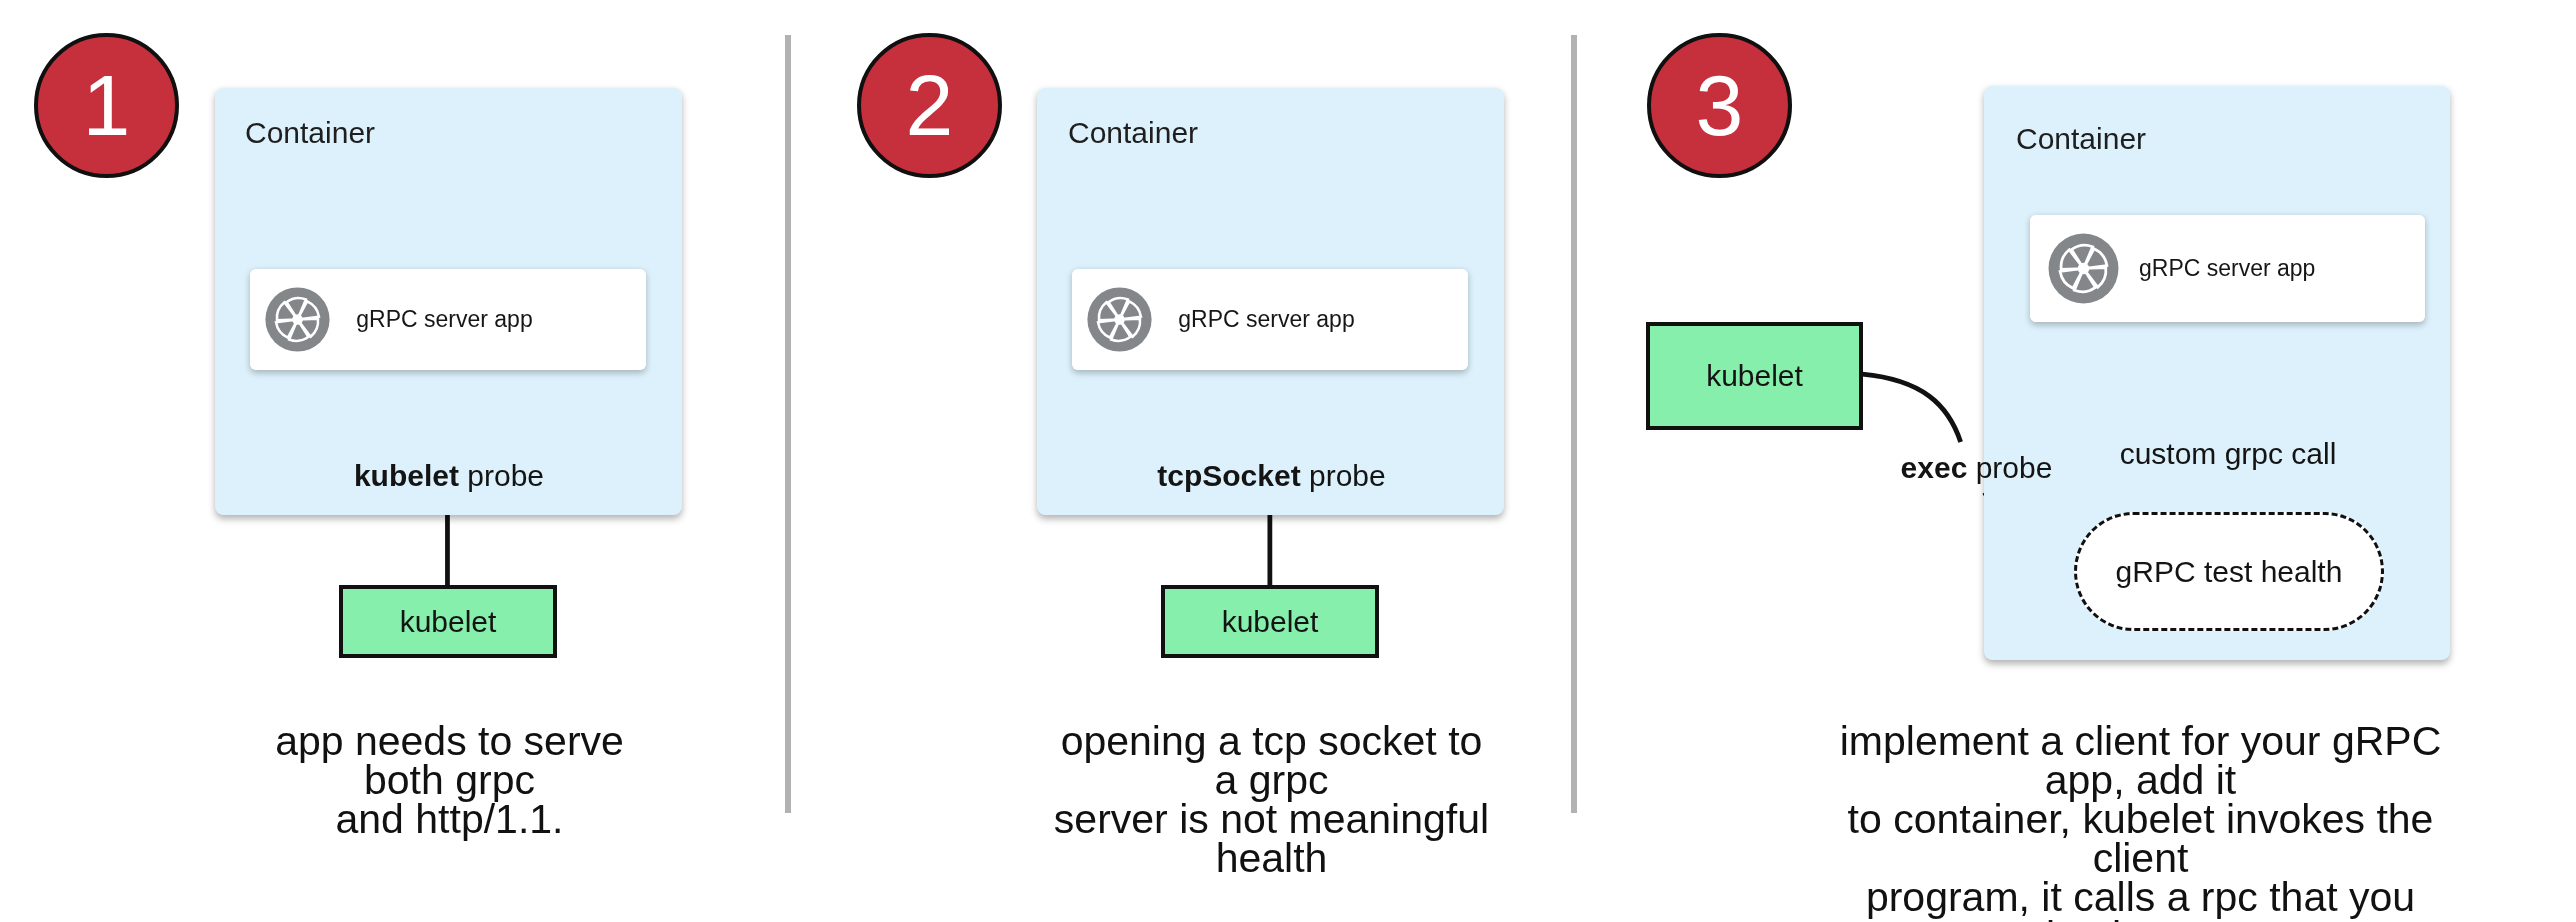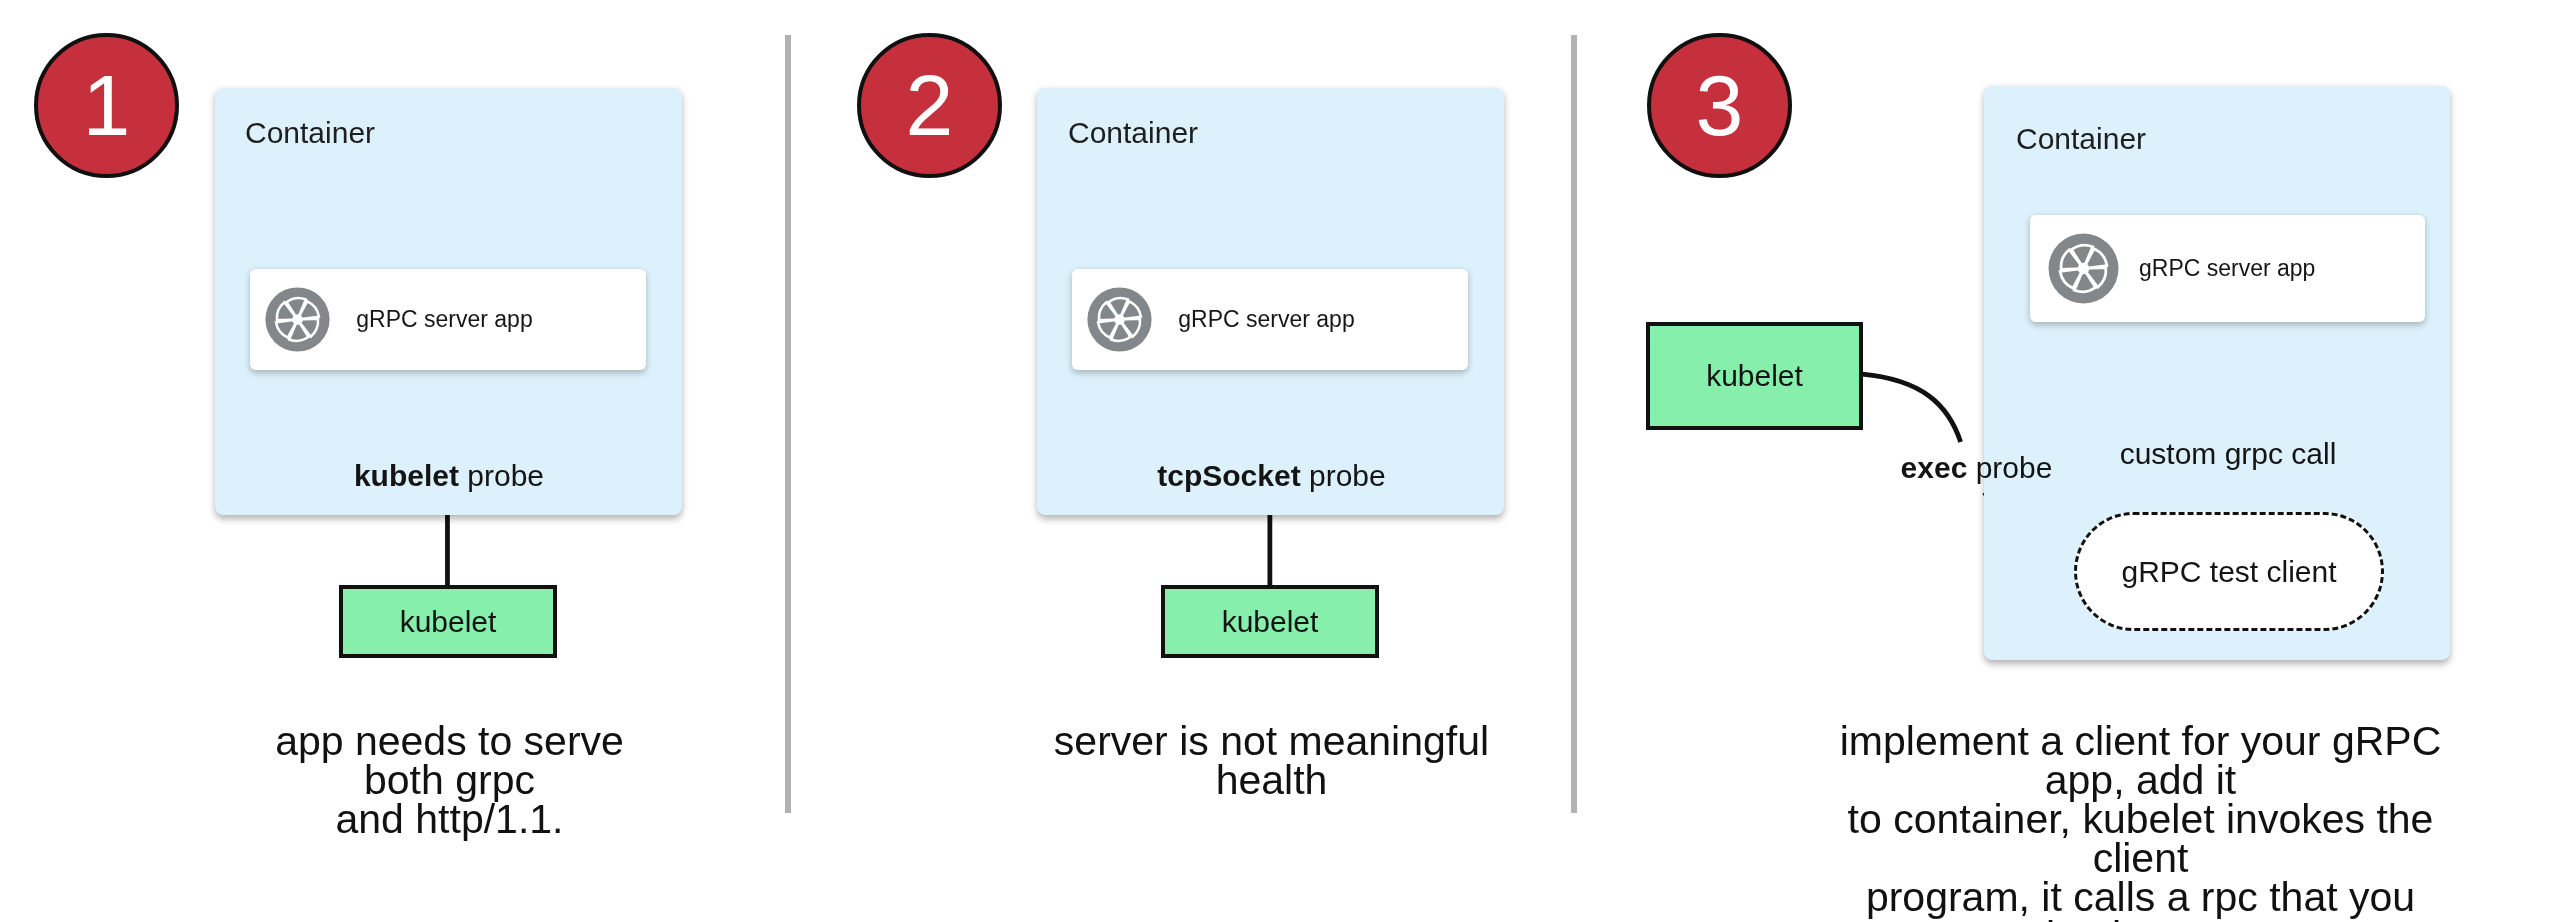--- a/index.html
+++ b/index.html
@@ -137,20 +137,21 @@
 
   <div class="abs probe-label" style="left:1119px;top:457px;width:305px;">
     <b>tcpSocket</b><span> probe</span>
   </div>
 
   <div class="abs kubelet-box" style="left:1161px;top:585px;width:218px;height:73px;">
     <span>kubelet</span>
   </div>
 
   <div class="abs caption" style="left:1052px;top:722px;width:439px;">
+    <div>opening a tcp socket to a grpc</div>
     <div>server is not meaningful health</div>
   </div>
 
   <div class="abs badge" style="left:1647px;top:33px;">
     <span>3</span>
   </div>
 
   <div class="abs container-box" style="left:1984px;top:86px;width:466px;height:574px;"></div>
   <div class="abs container-label" style="left:2016px;top:122px;">Container</div>
 
@@ -175,21 +176,21 @@
     <span>kubelet</span>
   </div>
 
   <div class="abs plain-label" style="left:1857px;top:449px;width:239px;">
     <b>exec</b><span> probe</span>
   </div>
 
   <div class="abs probe-label" style="left:2104px;top:435px;width:248px;">custom grpc call</div>
 
   <div class="abs pill" style="left:2074px;top:512px;width:310px;height:119px;">
-    <span>gRPC test client</span>
+    <span>gRPC test health</span>
   </div>
 
   <div class="abs caption" style="left:1816px;top:722px;width:649px;">
     <div>implement a client for your gRPC app, add it</div>
     <div>to container, kubelet invokes the client</div>
     <div>program, it calls a rpc that you implement</div>
   </div>
 
 </div>
 

